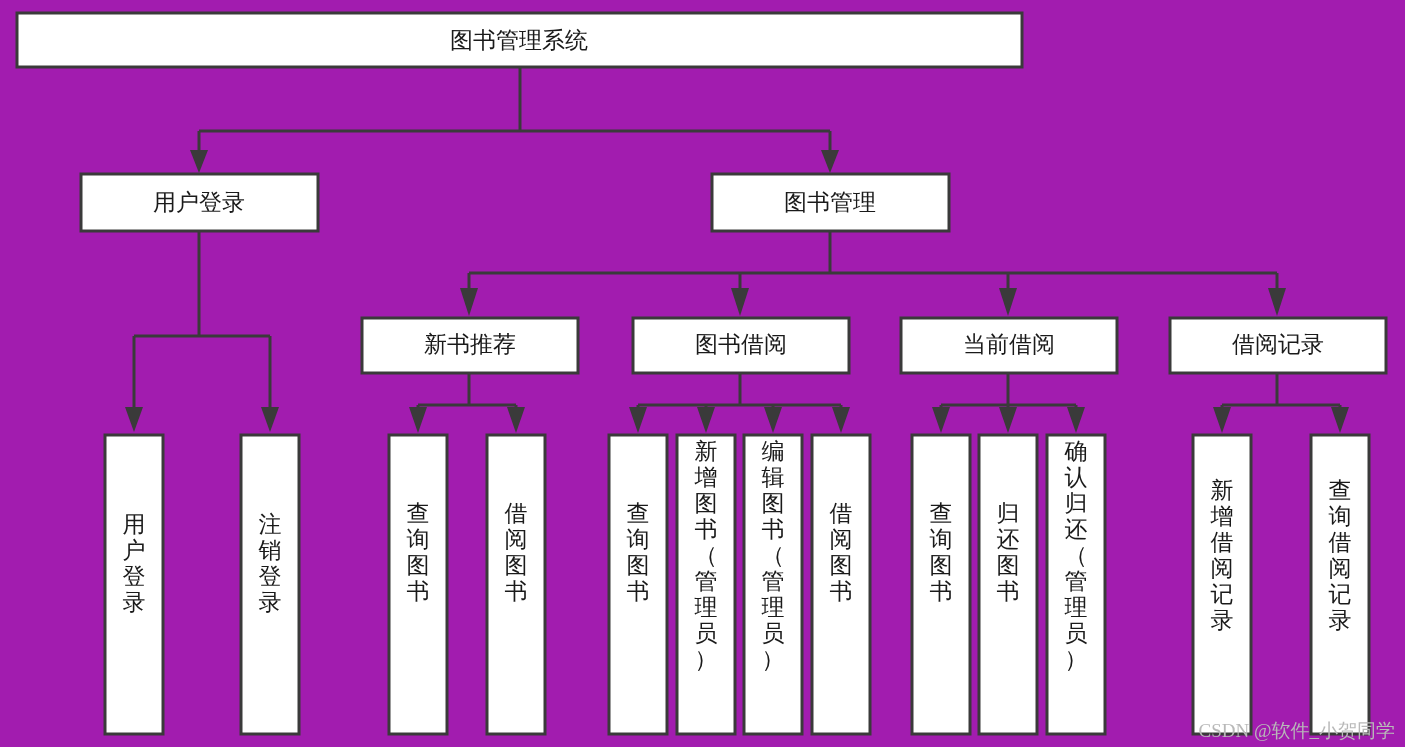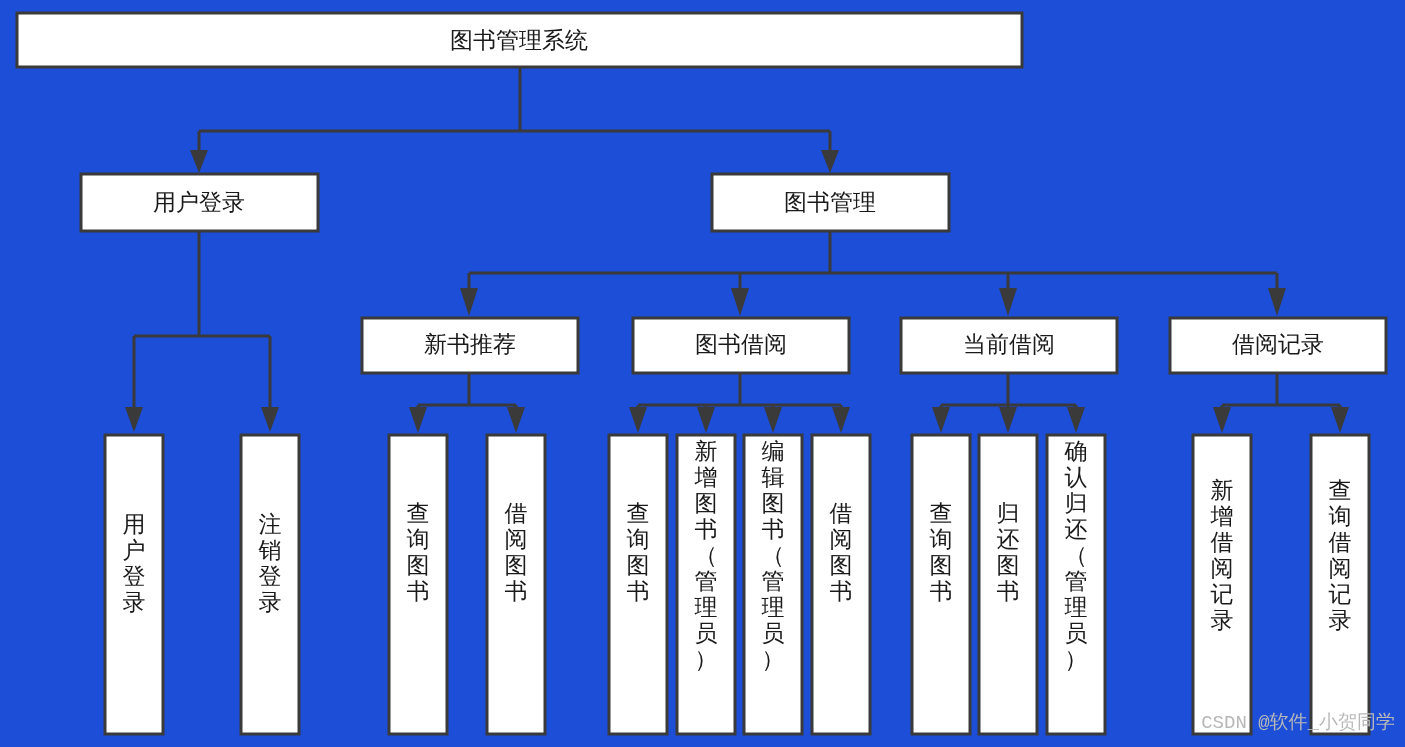--- a/index.html
+++ b/index.html
@@ -8,21 +8,21 @@
     padding: 0;
     background: #ffffff;
   }
   body {
     font-family: "Liberation Sans", "DejaVu Sans", sans-serif;
   }
   #diagram-root {
     position: relative;
     width: 1405px;
     height: 747px;
-    background: #1d4ed8;
+    background: #a21caf;
     overflow: hidden;
   }
   svg.diagram-canvas {
     position: absolute;
     left: 0;
     top: 0;
     width: 1405px;
     height: 747px;
     display: block;
   }
@@ -50,22 +50,22 @@
   }
   .node-label-vertical {
     fill: #1a1a1a;
     font-family: "Liberation Sans", "DejaVu Sans", sans-serif;
     font-size: 23px;
     text-anchor: middle;
   }
   .watermark-text {
     position: absolute;
     right: 10px;
-    bottom: 12px;
-    font-family: Liberation Mono, monospace;
+    bottom: 3px;
+    font-family: Liberation Serif, serif;
     font-size: 19px;
     color: #b8b8b8;
     white-space: nowrap;
     pointer-events: none;
     user-select: none;
   }
 </style>
 </head>
 <body>
 

